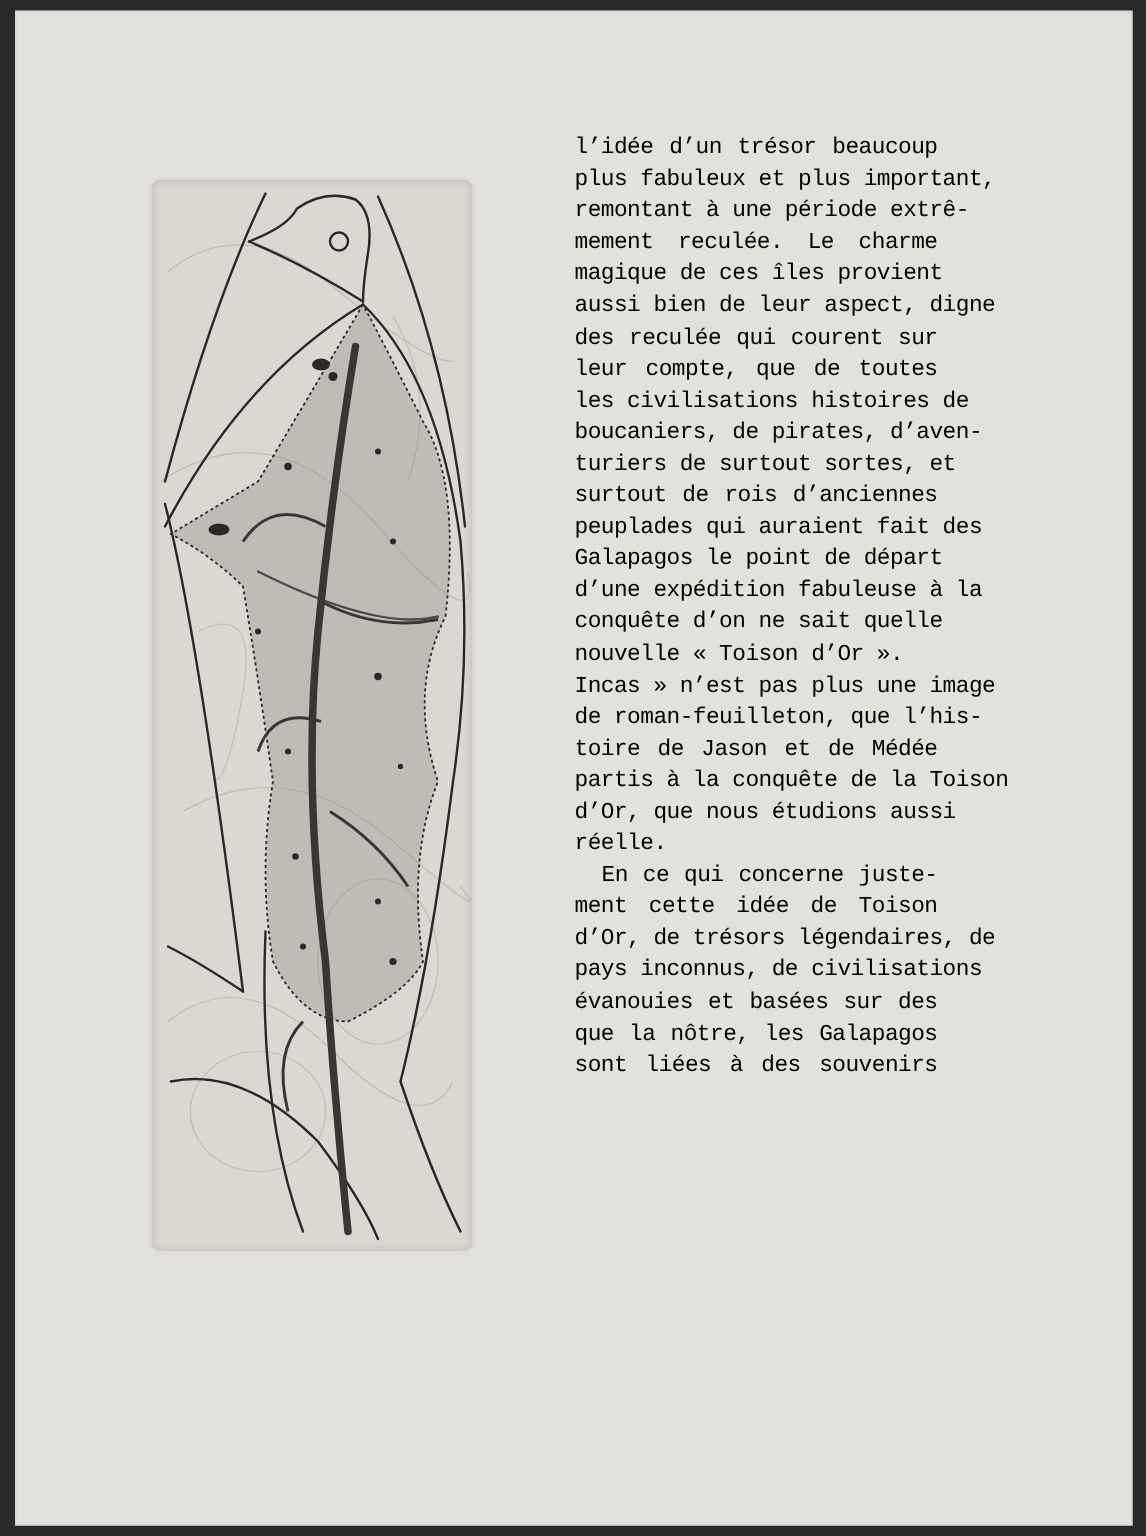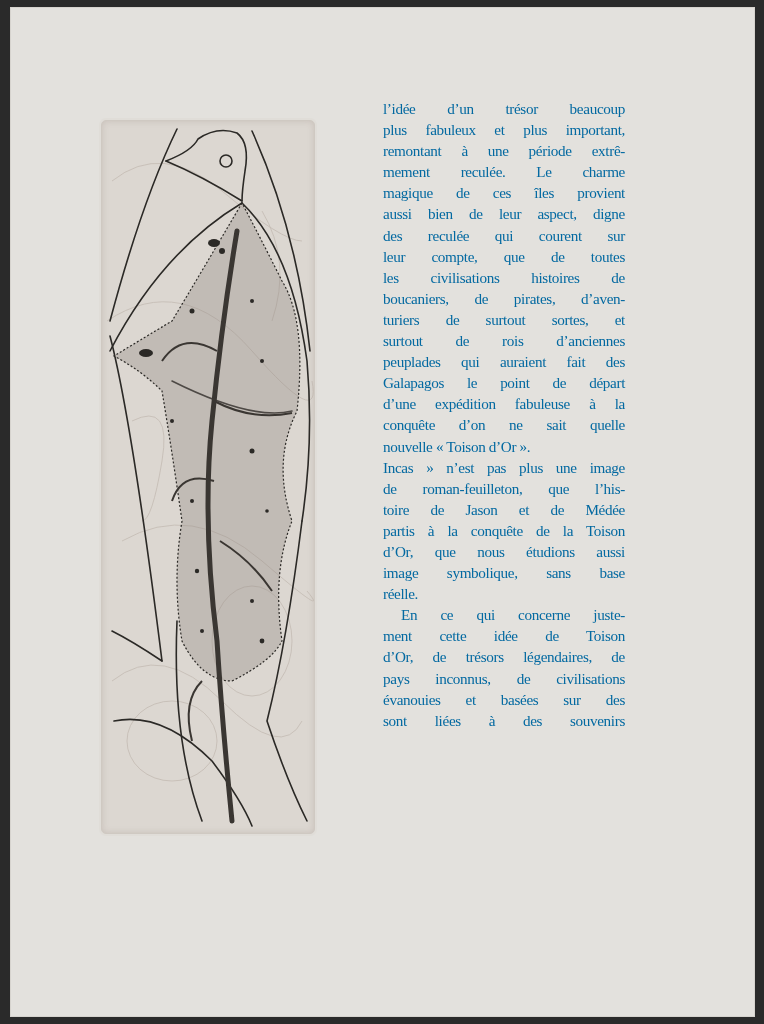--- a/index.html
+++ b/index.html
@@ -21,26 +21,26 @@
     width: 212px; height: 712px;
     background: #dcd7d1;
     border: 1px solid #cfc9c2;
     border-radius: 5px;
     box-shadow: 0 0 0 2px #e0ddd8, inset 0 0 6px rgba(140,120,110,0.25);
     overflow: hidden;
   }
   .plate svg { position: absolute; left: 0; top: 0; width: 212px; height: 712px; }
   .text-col {
     position: absolute;
-    left: 373px; top: 91px;
+    left: 373px; top: 81px;
     width: 242px;
-    font-family: Liberation Serif, serif;
+    font-family: Liberation Mono, monospace;
     font-size: 15.2px;
     line-height: 21.1px;
-    color: #0369a1;
+    color: #000000;
   }
   .line {
     display: block;
     text-align: justify;
     text-align-last: justify;
     white-space: nowrap;
     height: 21.1px;
     letter-spacing: -0.35px;
   }
   .line.last { text-align-last: left; }
@@ -131,23 +131,23 @@
     <span class="line">Galapagos le point de départ</span>
     <span class="line">d’une expédition fabuleuse à la</span>
     <span class="line">conquête d’on ne sait quelle</span>
     <span class="line last">nouvelle « Toison d’Or ».</span>
 
     <span class="line">Incas » n’est pas plus une image</span>
     <span class="line">de roman-feuilleton, que l’his-</span>
     <span class="line">toire de Jason et de Médée</span>
     <span class="line">partis à la conquête de la Toison</span>
     <span class="line">d’Or, que nous étudions aussi</span>
-    <span class="line">image symbolique, sans base</span>
     <span class="line last">réelle.</span>
 
     <span class="line indent">En ce qui concerne juste-</span>
     <span class="line">ment cette idée de Toison</span>
     <span class="line">d’Or, de trésors légendaires, de</span>
     <span class="line">pays inconnus, de civilisations</span>
     <span class="line">évanouies et basées sur des</span>
+    <span class="line">que la nôtre, les Galapagos</span>
     <span class="line">sont liées à des souvenirs</span>
   </div>
 </div>
 
 </body></html>

